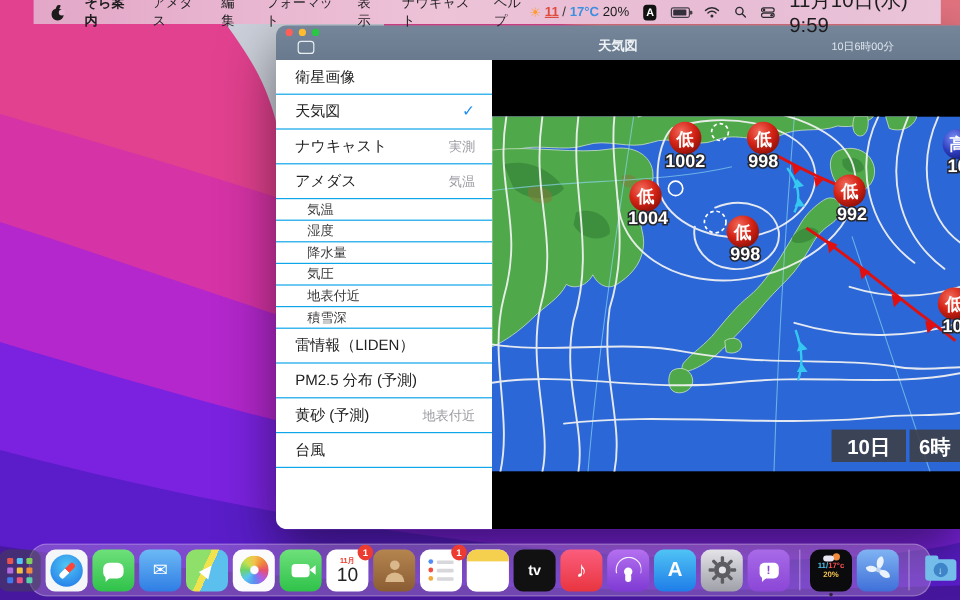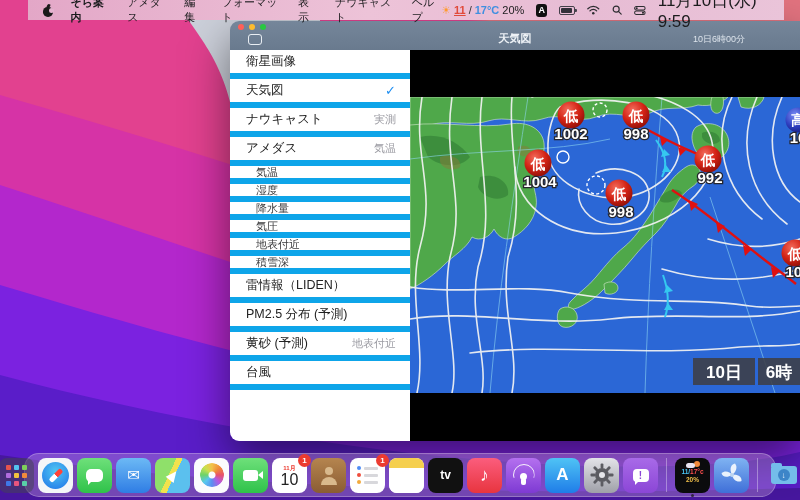--- a/index.html
+++ b/index.html
@@ -42,21 +42,21 @@
   .sbtoggle { position:absolute; left:18px; top:13px; width:14px; height:11px;
     border:1.6px solid #e9eef3; border-radius:3px; }
   .wtitle { position:absolute; left:0; right:0; top:10px; text-align:center;
     color:#eef2f6; font-size:11px; font-weight:bold; }
   .wtime { position:absolute; right:55px; top:12px; color:#dde4ec; font-size:9px; }
   .wbody { display:flex; height:391px; }
 
   
   .sidebar { width:180px; background:#fff; flex:none; }
   .srow { position:relative; display:flex; align-items:center; padding:0 14px 0 16px;
-    border-bottom:6px solid #0ea5e9; color:#222; }
+    border-bottom:1px solid #0ea5e9; color:#222; }
   .srow.main { height:29px; font-size:12.5px; }
   .srow.sub { height:18px; font-size:11px; padding-left:26px; color:#3a3a3c; }
   .rval { margin-left:auto; color:#9b9ba2; font-size:11px; }
   .chk { margin-left:auto; color:#1d8ef2; font-size:13px; font-weight:bold; }
 
   
   .mappane { position:relative; width:390px; background:#000; flex:none; }
   .mapsvg { position:absolute; left:0; top:47px; width:390px; height:296px; }
 
   

